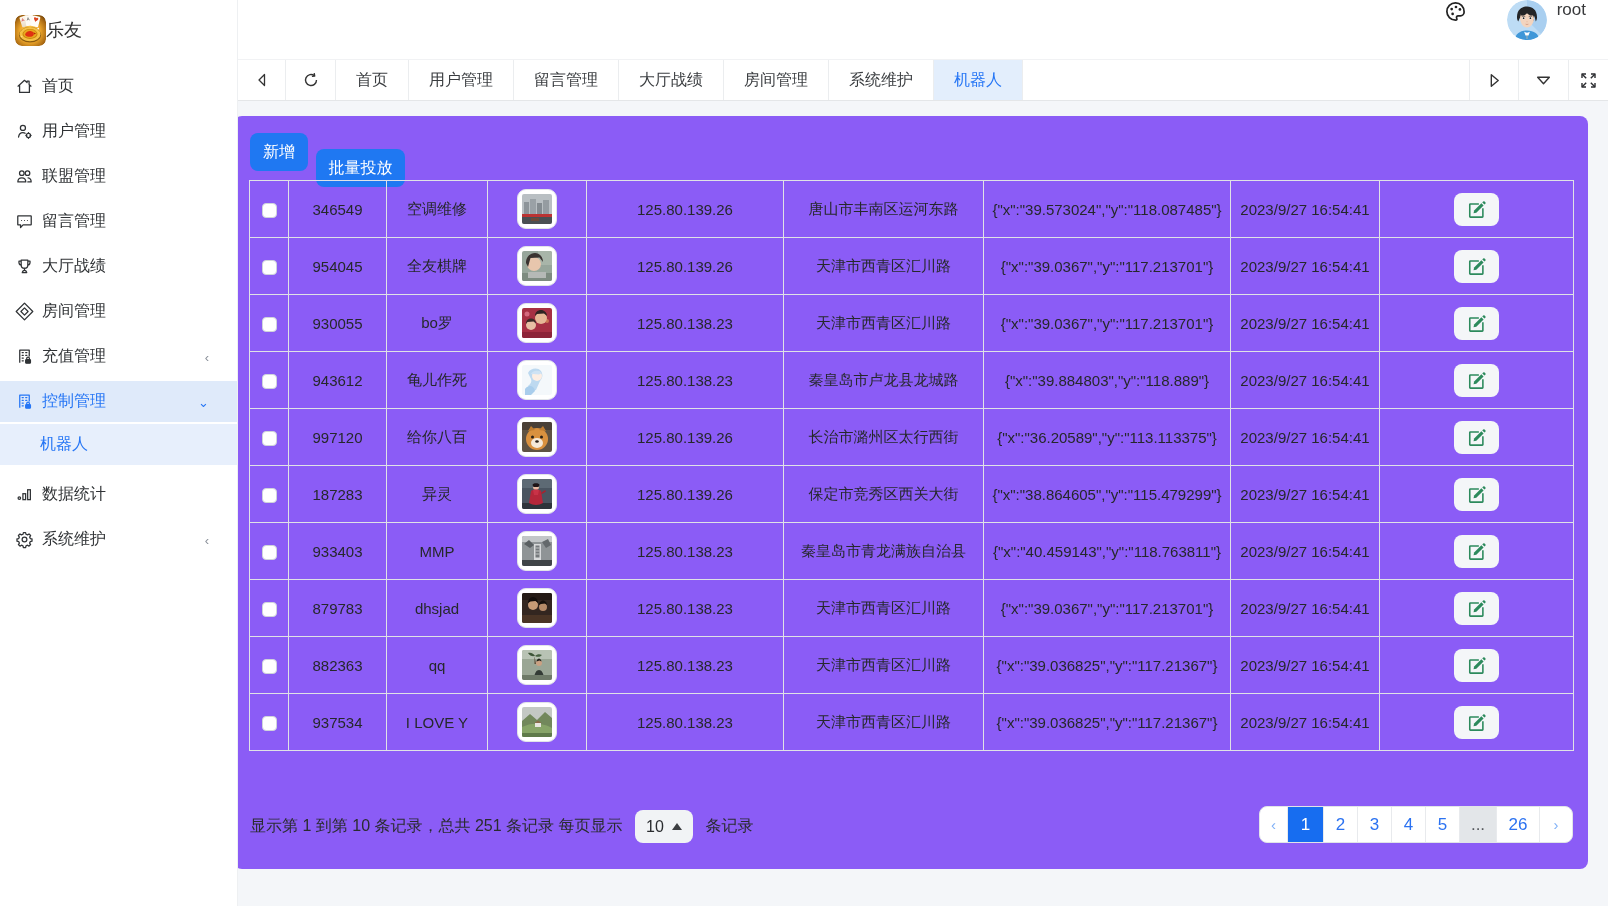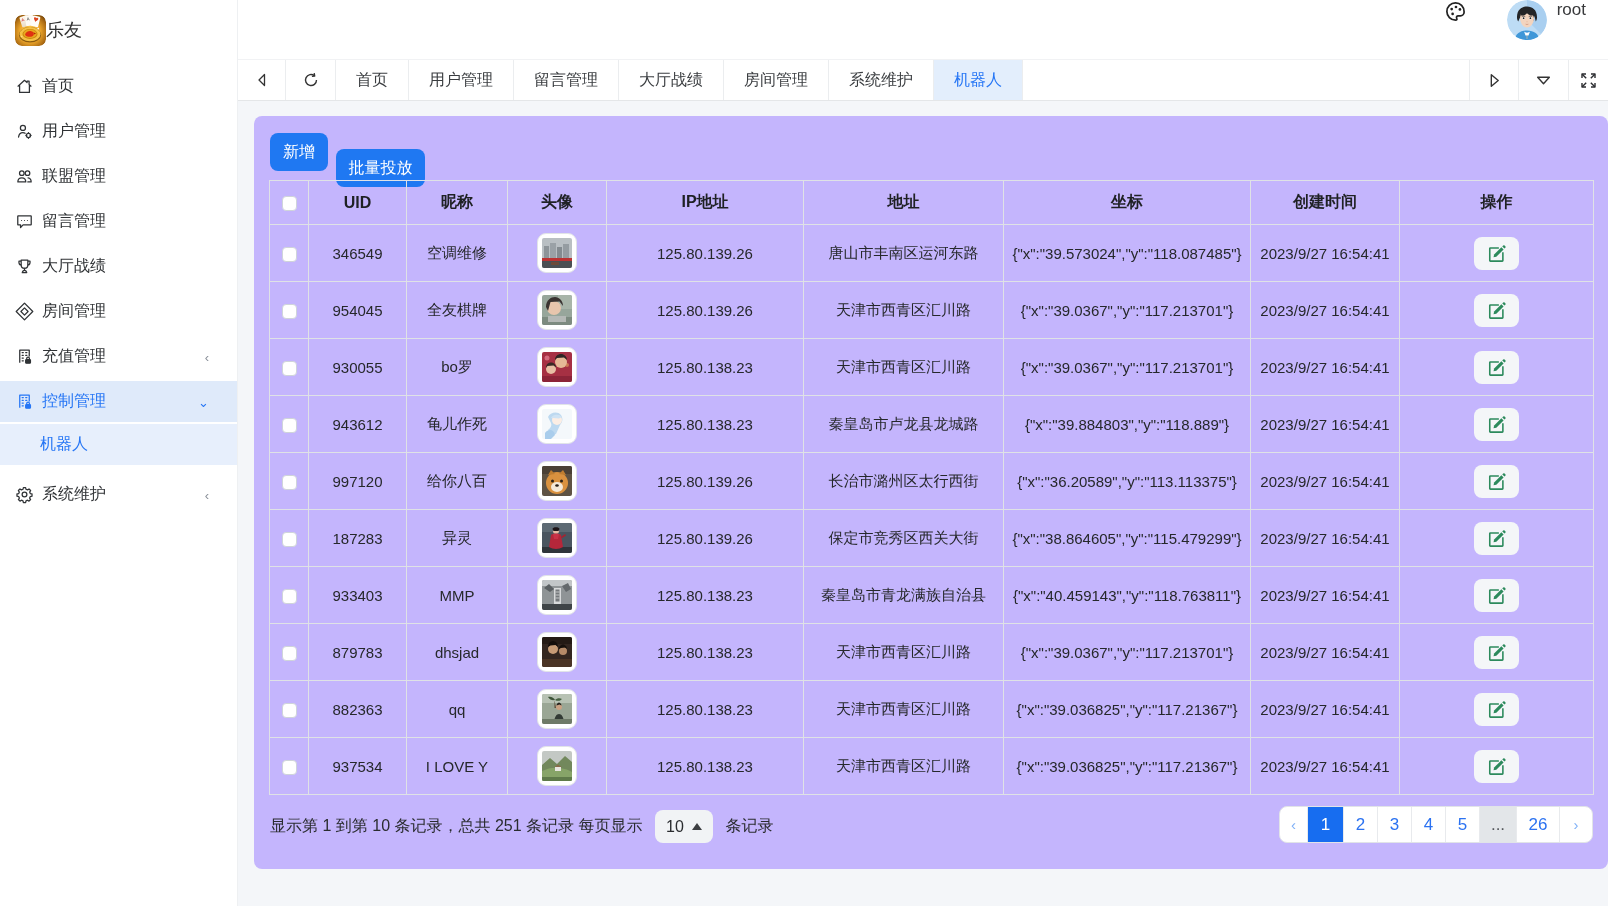--- a/index.html
+++ b/index.html
@@ -32,21 +32,21 @@
 .tb.ic.rf { width:50px; }
 .tb.ic svg { width:16px; height:16px; }
 .tab { padding:0 20px; }
 .tab.on { background:#e3eefc; color:#2676f5; }
 .tb-fill { flex:1; border-right:1px solid #ebedef; }
 .tbr { width:49px; height:100%; display:flex; align-items:center; justify-content:center; border-right:1px solid #ebedef; }
 .tbr:last-child { border-right:none; }
 .tbr svg { width:17px; height:17px; }
 
 
-.card { position:absolute; left:254px; top:116px; width:1354px; height:753px; background:#c4b5fd; border-radius:8px; }
+.card { position:absolute; left:234px; top:116px; width:1354px; height:753px; background:#8b5cf6; border-radius:8px; }
 .btn { position:absolute; top:17px; height:38px; border-radius:8px; background:#1f78f2; color:#fff; font-size:16px; display:flex; align-items:center; justify-content:center; }
 .btn.b1 { left:16px; width:58px; }
 .btn.b2 { left:82px; width:89px;margin-top:16px; }
 
 
 table.grid { position:absolute; left:15px; top:64px; width:1324px; border-collapse:collapse; table-layout:fixed; font-size:15px; color:#26282b; }
 .grid th, .grid td { border:1px solid #dfe2e6; text-align:center; vertical-align:middle; padding:0; }
 .grid th { height:44px; font-size:16px; font-weight:bold; color:#1f2124; }
 .grid td { height:57px; }
 .cb { display:inline-block; width:15px; height:15px; border:1px solid #cfd4da; border-radius:4px; background:#fff; vertical-align:middle; }
@@ -144,20 +144,25 @@
             <path d="M14.8 16v-1.4a1.7 1.7 0 0 1 3.4 0V16"></path>
           </svg>充值管理<span class="arrow">‹</span></div>
       <div class="mi active"><svg viewBox="0 0 24 24" fill="none" stroke="#2676f5" stroke-width="1.6">
             <path d="M6 20V4h12v8" stroke-linejoin="round"></path>
             <path d="M9 7h1.5M13.5 7H15M9 10.5h1.5M13.5 10.5H15M9 14h1.5M9 17.5h1.5" stroke-linecap="round"></path>
             <rect x="13.5" y="16" width="6" height="4.5" rx="0.8" fill="#2676f5"></rect>
             <path d="M14.8 16v-1.4a1.7 1.7 0 0 1 3.4 0V16"></path>
           </svg>控制管理<span class="arrow" style="color:#2676f5">⌄</span></div>
       <div class="mi sub">机器人</div>
       <div class="mi"><svg viewBox="0 0 24 24" fill="none" stroke="#303336" stroke-width="1.6">
+            <circle cx="5.5" cy="16.5" r="1.6"></circle>
+            <rect x="10" y="11" width="3.4" height="7.5"></rect>
+            <rect x="16" y="6" width="3.4" height="12.5"></rect>
+          </svg>数据统计</div>
+      <div class="mi"><svg viewBox="0 0 24 24" fill="none" stroke="#303336" stroke-width="1.6">
             <circle cx="12" cy="12" r="3"></circle>
             <path d="M10.6 3.2h2.8l.5 2.2 1.9.8 1.9-1.2 2 2-1.2 1.9.8 1.9 2.2.5v2.8l-2.2.5-.8 1.9 1.2 1.9-2 2-1.9-1.2-1.9.8-.5 2.2h-2.8l-.5-2.2-1.9-.8-1.9 1.2-2-2 1.2-1.9-.8-1.9-2.2-.5v-2.8l2.2-.5.8-1.9-1.2-1.9 2-2 1.9 1.2 1.9-.8z" stroke-linejoin="round"></path>
           </svg>系统维护<span class="arrow">‹</span></div>
     </div>
   </div>
 
   <div class="header">
     <svg class="hd-ico" viewBox="0 0 24 24" fill="none" stroke="#222" stroke-width="1.8">
       <path d="M12 3a9 9 0 1 0 0 18c1.5 0 1.8-.9 1.3-1.9-.6-1.3-.2-2.6 1.6-2.6h2.3c2 0 3.8-1.6 3.8-4C21 7 17 3 12 3z" stroke-linejoin="round"></path>
       <circle cx="8" cy="9.5" r="1.4" fill="#222" stroke="none"></circle>
@@ -233,31 +238,20 @@
           <col style="width:98px">
           <col style="width:101px">
           <col style="width:99px">
           <col style="width:197px">
           <col style="width:200px">
           <col style="width:247px">
           <col style="width:149px">
           <col style="width:194px">
         </colgroup>
       <tbody>
-          <tr>
-        <th><span class="cb"></span></th>
-            <th>UID</th>
-            <th>昵称</th>
-            <th>头像</th>
-            <th>IP地址</th>
-            <th>地址</th>
-            <th>坐标</th>
-            <th>创建时间</th>
-            <th>操作</th>
-      </tr>
       <tr>
         <td><span class="cb"></span></td>
         <td>346549</td>
         <td>空调维修</td>
         <td><span class="avbox">
                 <svg viewBox="0 0 30 30">
                   <rect width="30" height="30" fill="#b9bfc3"></rect>
                   <rect x="2" y="8" width="5" height="14" fill="#8d9499"></rect>
                   <rect x="8" y="5" width="6" height="17" fill="#9aa1a6"></rect>
                   <rect x="15" y="9" width="5" height="13" fill="#848b90"></rect>

